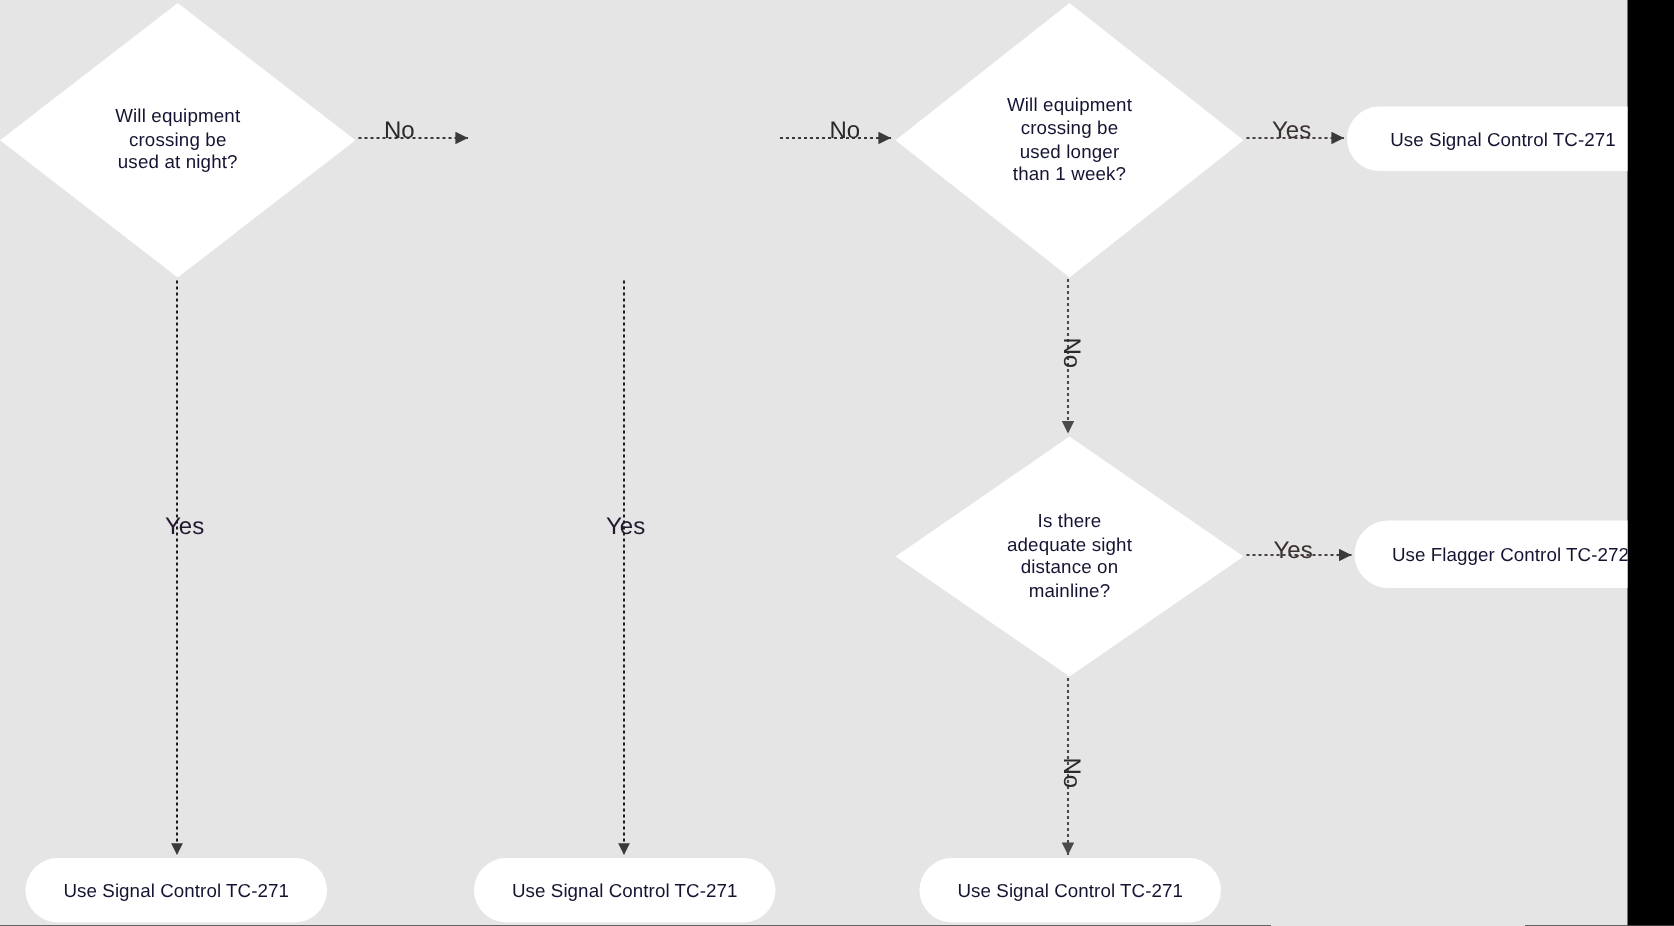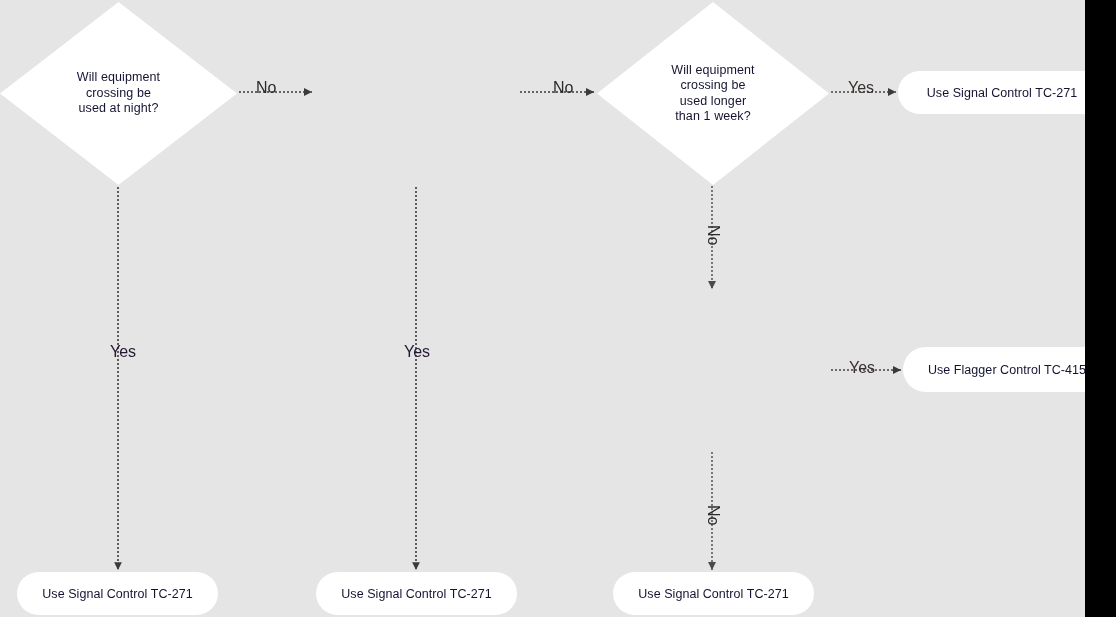--- a/index.html
+++ b/index.html
@@ -130,27 +130,36 @@
   <div class="diamond-wrap" style="left:597px; top:2px; width:232px; height:183px;">
     <svg class="diamond-shape" viewBox="0 0 232 183" preserveAspectRatio="none" xmlns="http://www.w3.org/2000/svg">
       <polygon points="116,0 232,91.5 116,183 0,91.5" fill="#ffffff"></polygon>
     </svg>
     <div class="diamond-label">Will equipment
 crossing be
 used longer
 than 1 week?</div>
   </div>
 
+  <div class="diamond-wrap" style="left:597px; top:291px; width:232px; height:160px;">
+    <svg class="diamond-shape" viewBox="0 0 232 160" preserveAspectRatio="none" xmlns="http://www.w3.org/2000/svg">
+      <polygon points="116,0 232,80 116,160 0,80" fill="#ffffff"></polygon>
+    </svg>
+    <div class="diamond-label">Is there
+adequate sight
+distance on
+mainline?</div>
+  </div>
 
   <div class="pill" style="left:898px; top:71px; width:208px; height:43px;">
     <span>Use Signal Control TC-271</span>
   </div>
 
   <div class="pill" style="left:903px; top:347px; width:208px; height:45px;">
-    <span>Use Flagger Control TC-415</span>
+    <span>Use Flagger Control TC-272</span>
   </div>
 
   <div class="pill" style="left:17px; top:572px; width:201px; height:43px;">
     <span>Use Signal Control TC-271</span>
   </div>
 
   <div class="pill" style="left:316px; top:572px; width:201px; height:43px;">
     <span>Use Signal Control TC-271</span>
   </div>
 

